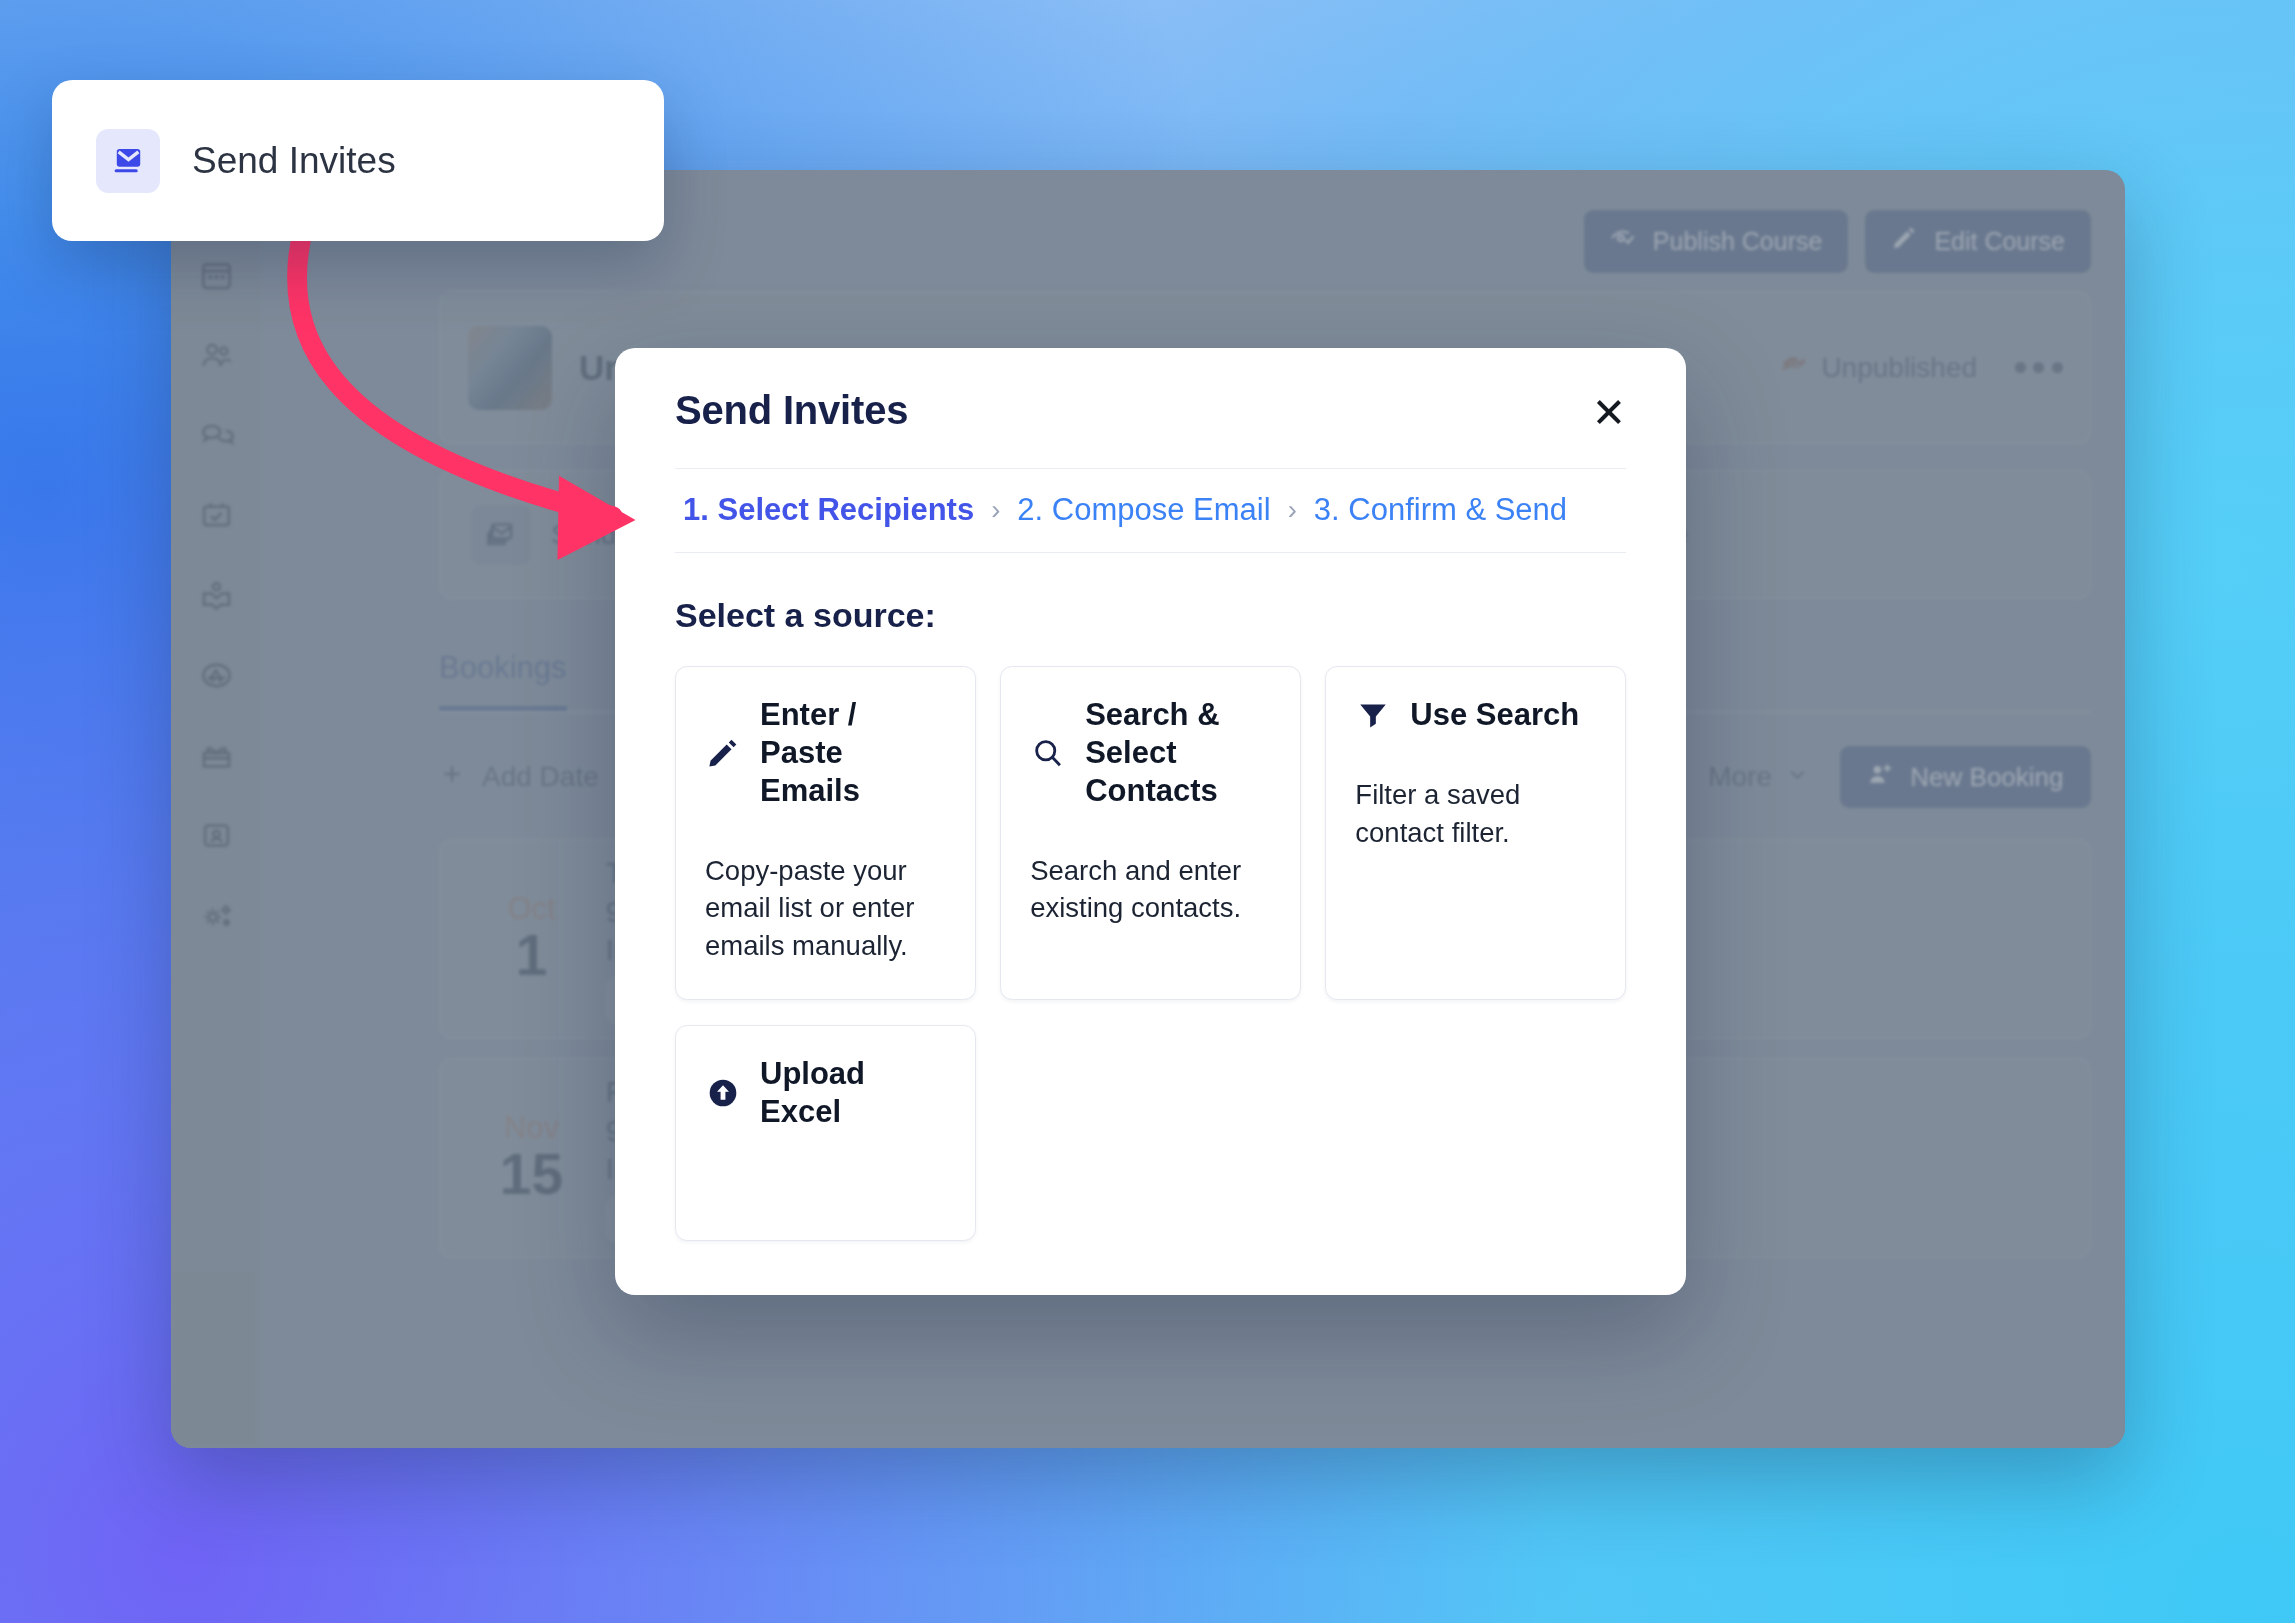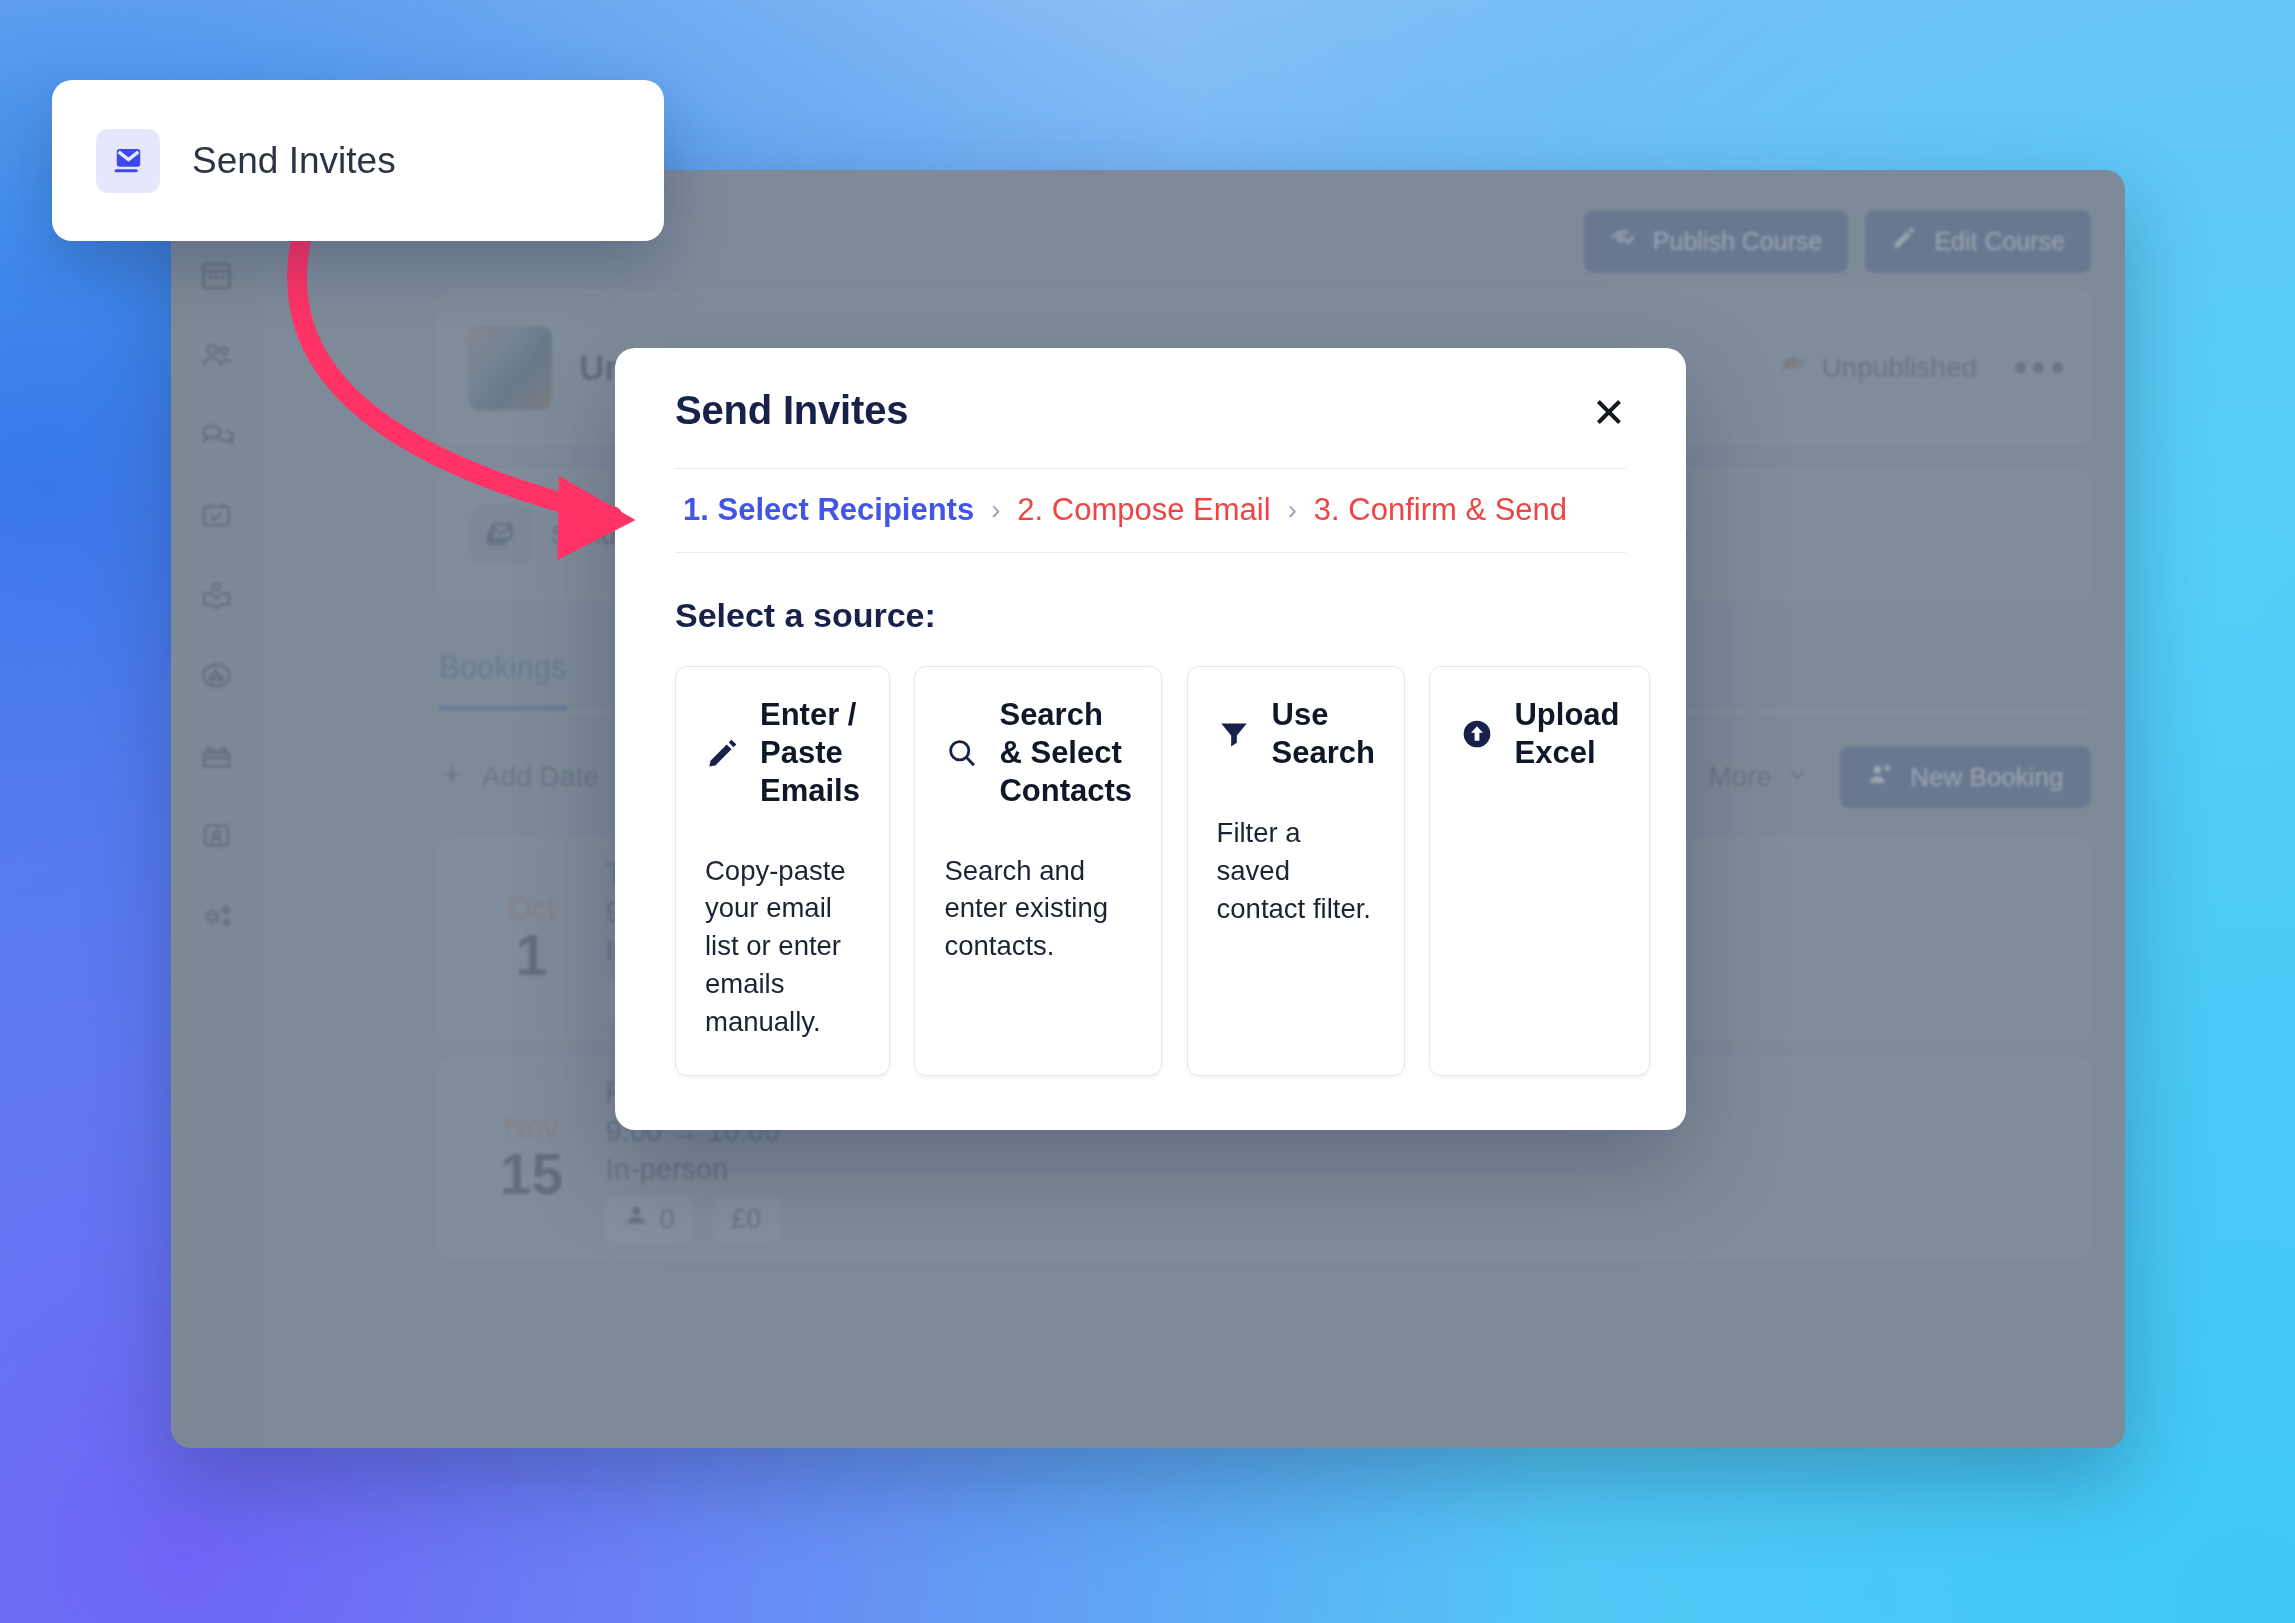--- a/index.html
+++ b/index.html
@@ -237,32 +237,32 @@
     cursor: pointer;
   }
   #steps {
     margin-top: 34px;
     border-top: 1.5px solid #e9ecf3;
     border-bottom: 1.5px solid #e9ecf3;
     padding: 23px 0 24.5px 0;
     display: flex; align-items: center; gap: 17px;
     white-space: nowrap;
   }
-  .step { font-size: 31px; color: #ef4444; }
+  .step { font-size: 31px; color: #3b82f6; }
   .step.active { color: #4355e8; font-weight: bold; margin-left: 8px; }
   .step-sep { font-size: 27.5px; color: #9aa3b8; }
 
   #source-heading {
     margin-top: 43px;
     font-size: 34px; font-weight: bold; color: #18214a;
   }
   #source-grid {
     margin-top: 31px;
     display: grid;
-    grid-template-columns: 1fr 1fr 1fr 1fr;
+    grid-template-columns: 1fr 1fr 1fr;
     gap: 24.5px;
   }
   .src-card {
     border: 1.5px solid #e5e8f0;
     border-radius: 12.2px;
     background: #fff;
     padding: 29px 29px 34px 29px;
     min-height: 216px;
     box-shadow: 0 1.5px 3.8px rgba(25,40,80,0.05);
     cursor: pointer;

